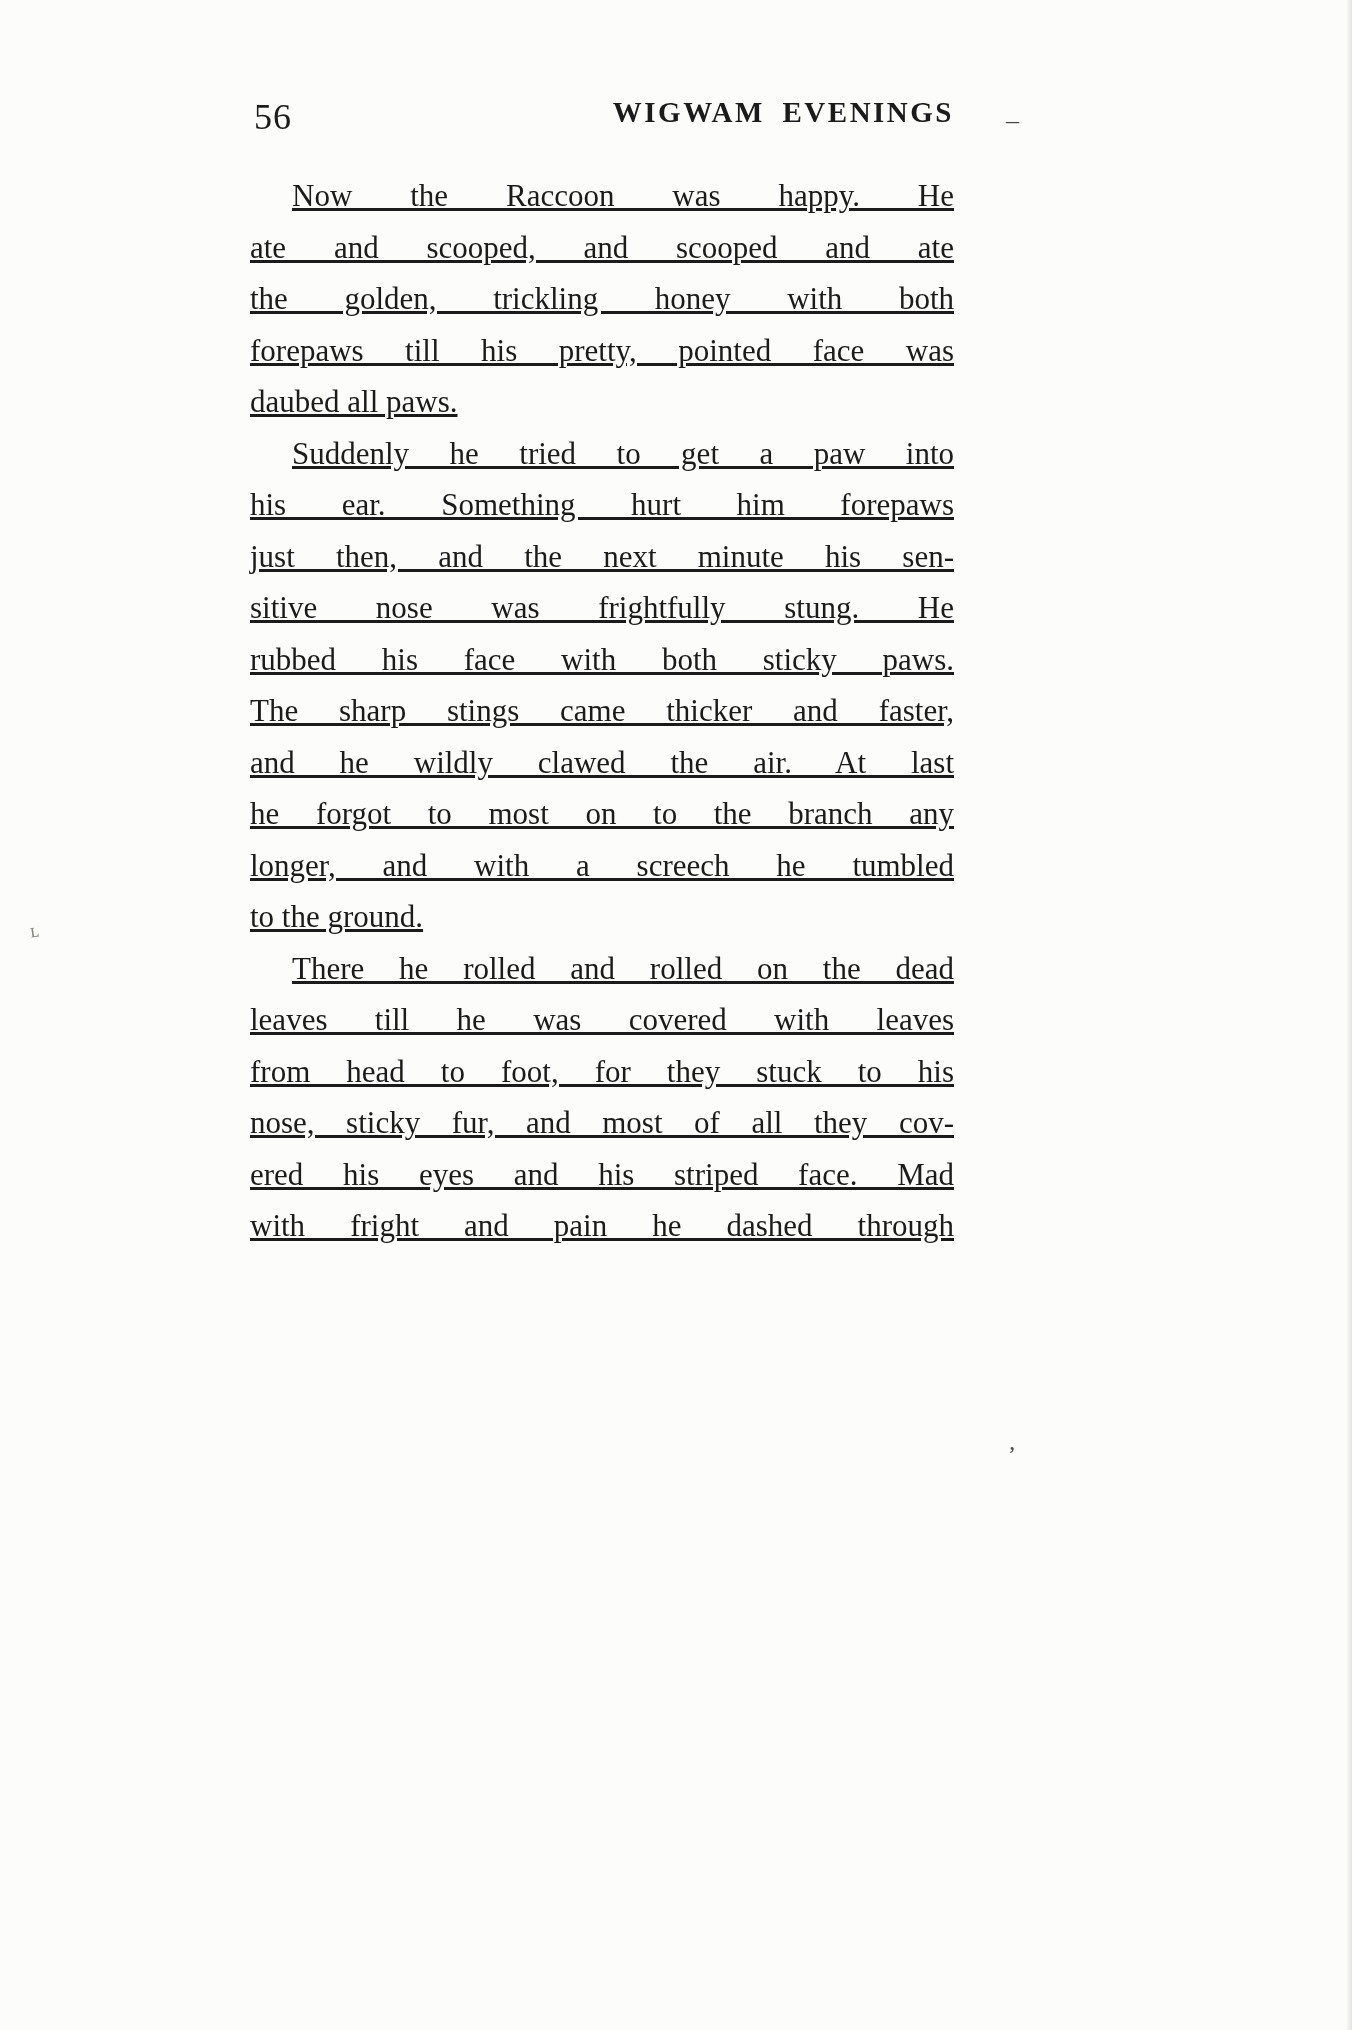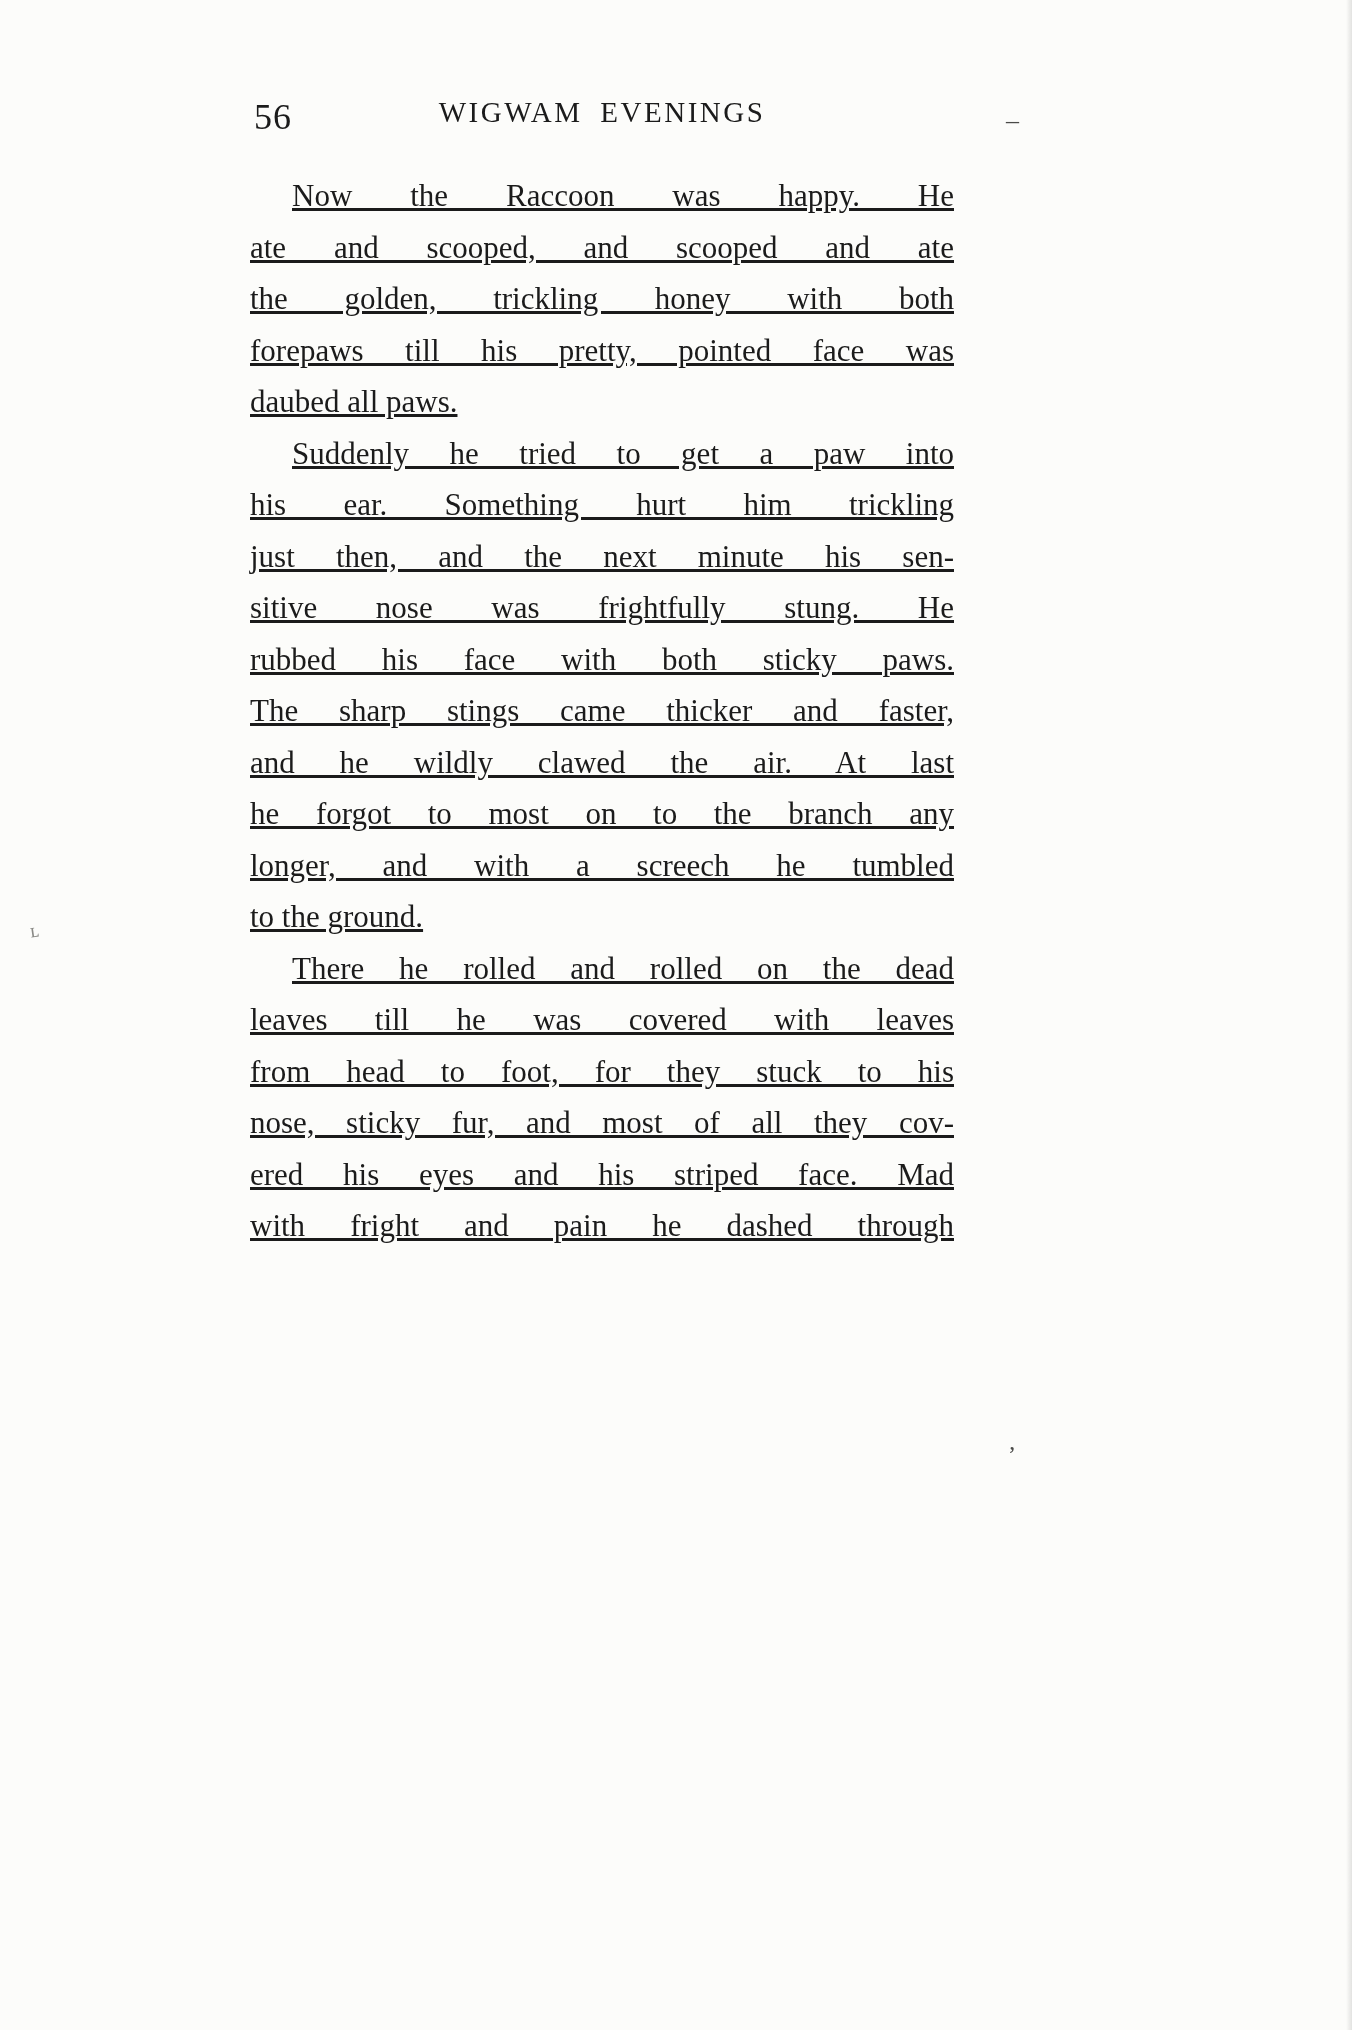--- a/index.html
+++ b/index.html
@@ -40,23 +40,23 @@
   }
   .pagenum {
     position: absolute;
     left: 4px;
     top: 0;
     font-size: 36px;
     letter-spacing: 1px;
   }
   .running-title {
     display: block;
-    text-align: center;
+    text-align: right;
     font-size: 29px;
-    font-weight: 400;
+    font-weight: 700;
     letter-spacing: 2.5px;
     word-spacing: 8px;
   }
   .body-text {
     font-size: 31px;
     line-height: 51.5px;
     text-decoration: underline;
   }
   .para {
     margin: 0;
@@ -100,21 +100,21 @@
     <div class="body-text" id="page-body">
         <div class="para">
           <div class="line first">Now the Raccoon was happy. He</div>
           <div class="line">ate and scooped, and scooped and ate</div>
           <div class="line">the golden, trickling honey with both</div>
           <div class="line">forepaws till his pretty, pointed face was</div>
           <div class="line lastleft">daubed all paws.</div>
         </div>
         <div class="para">
           <div class="line first">Suddenly he tried to get a paw into</div>
-          <div class="line">his ear. Something hurt him trickling</div>
+          <div class="line">his ear. Something hurt him forepaws</div>
           <div class="line">just then, and the next minute his sen-</div>
           <div class="line">sitive nose was frightfully stung. He</div>
           <div class="line">rubbed his face with both sticky paws.</div>
           <div class="line">The sharp stings came thicker and faster,</div>
           <div class="line">and he wildly clawed the air. At last</div>
           <div class="line">he forgot to most on to the branch any</div>
           <div class="line">longer, and with a screech he tumbled</div>
           <div class="line lastleft">to the ground.</div>
         </div>
         <div class="para">

